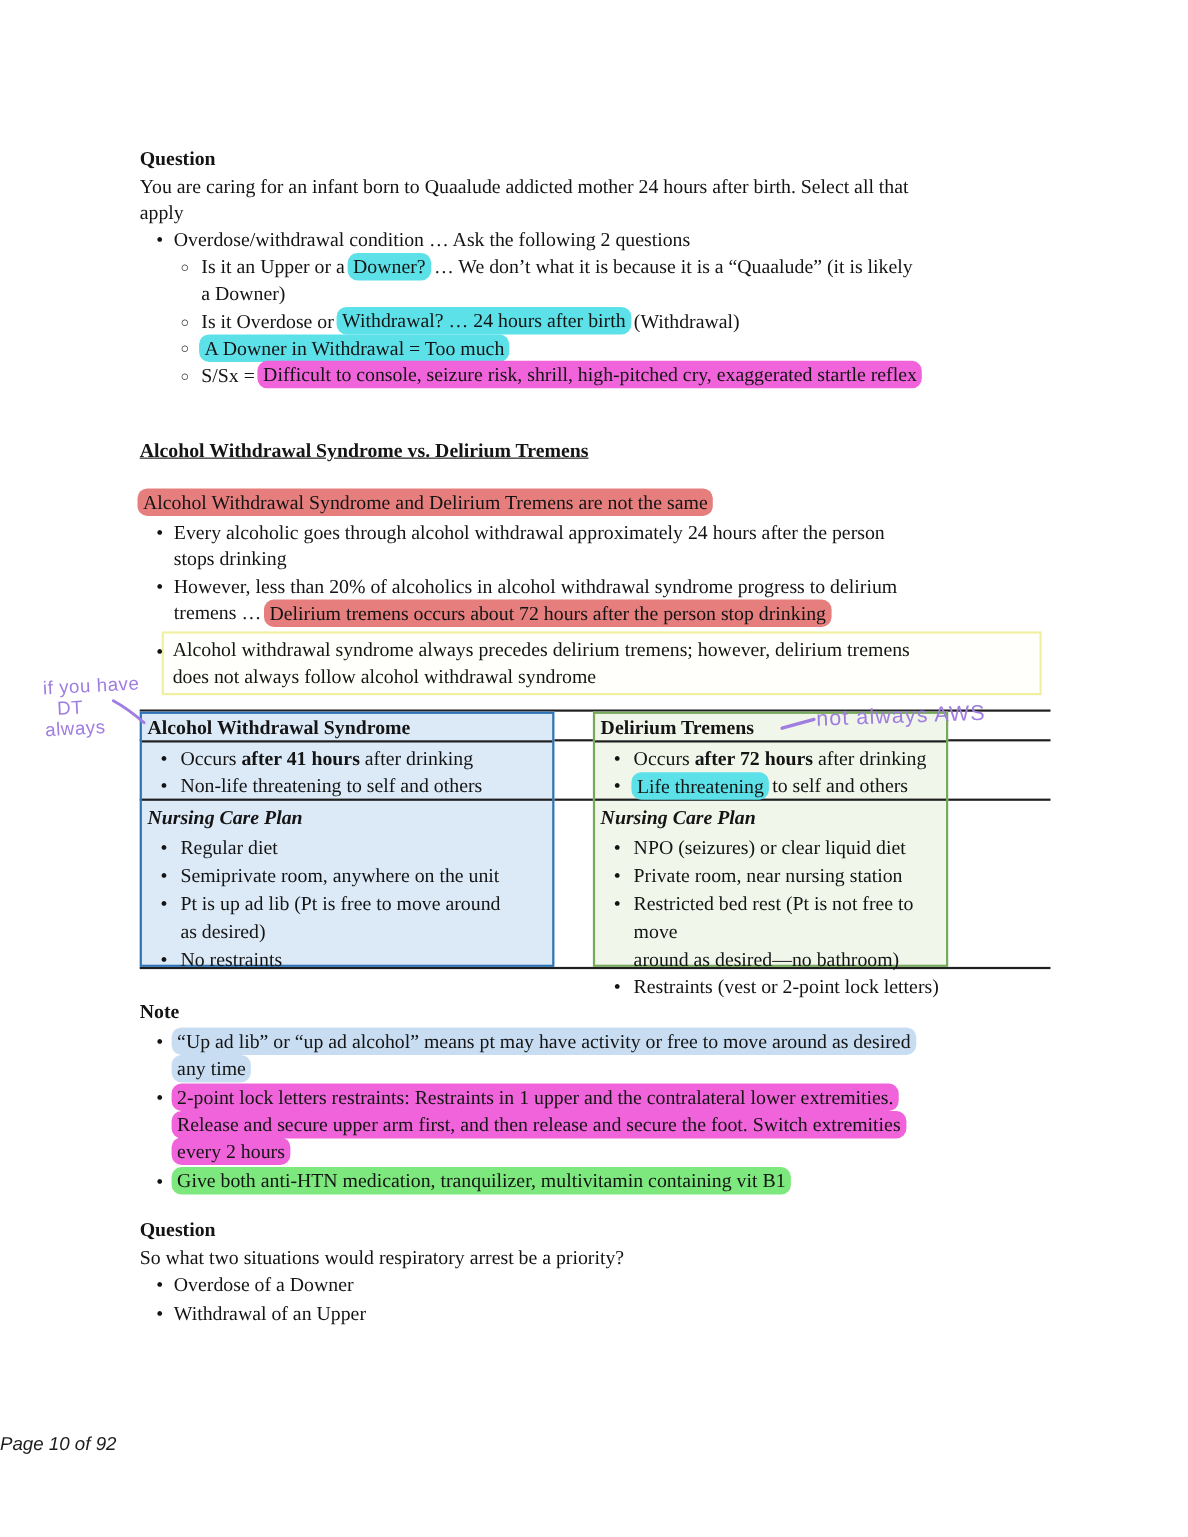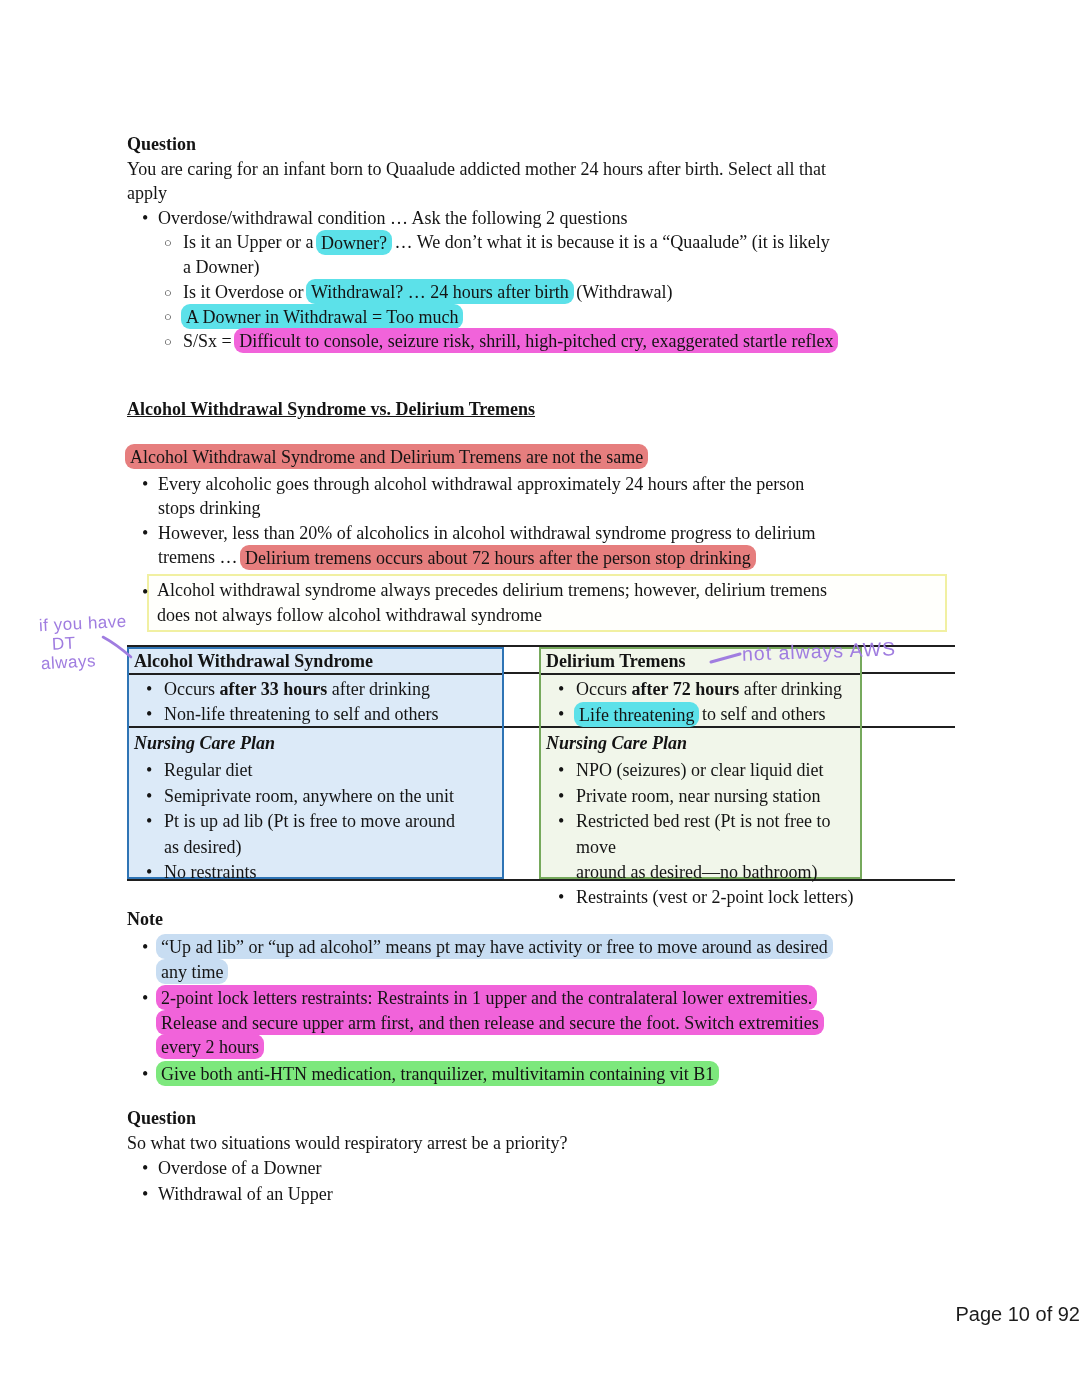--- a/index.html
+++ b/index.html
@@ -50,22 +50,22 @@
   .hw {
     position:absolute; color:var(--purple); font-family:"Liberation Sans", sans-serif;
     z-index:5; line-height:19px; font-size:17px; letter-spacing:0.5px;
   }
   .hw-left { left:40px; top:614px; transform:rotate(-3deg); }
   .hw-left .l2 { padding-left:12px; }
   .hw-right { left:742px; top:642px; font-size:19.5px; transform:rotate(-2deg); letter-spacing:1px; }
   .hw-svg { position:absolute; z-index:5; }
 
   .footer {
-    position:absolute; top:1303px; left:0; width:1080px; text-align:right;
-    font-family:"Liberation Sans", sans-serif; font-size:20px; color:#1c1c1c;
+    position:absolute; top:1303px; left:0; width:1080px; text-align:left;
+    font-family:"Liberation Sans", sans-serif; font-size:17px; color:#1c1c1c;font-style:italic;
   }
 </style>
 </head>
 <body>
 
 <div class="page">
 
   <div class="block" style="top:132px;">
     <div class="h1">Question</div>
     <div>You are caring for an infant born to Quaalude addicted mother 24 hours after birth. Select all that</div>
@@ -123,21 +123,21 @@
   <div class="rule" style="top:645px;"></div>
   <div class="rule" style="top:672px;"></div>
   <div class="rule" style="top:726px;"></div>
   <div class="rule" style="top:879px;"></div>
 
   <div class="tbl tbl-aws">
     <div class="t-head">Alcohol Withdrawal Syndrome</div>
     <div class="t-sec">
       <div class="tli">
         <span class="mk">•</span>
-        <span>Occurs </span><span class="bold">after 33 hours</span><span> after drinking</span>
+        <span>Occurs </span><span class="bold">after 41 hours</span><span> after drinking</span>
       </div>
       <div class="tli">
         <span class="mk">•</span>
         <span>Non-life threatening to self and others</span>
       </div>
     </div>
     <div class="t-plan">Nursing Care Plan</div>
     <div style="margin-top:2px;">
       <div class="tli"><span class="mk">•</span><span>Regular diet</span></div>
       <div class="tli"><span class="mk">•</span><span>Semiprivate room, anywhere on the unit</span></div>

